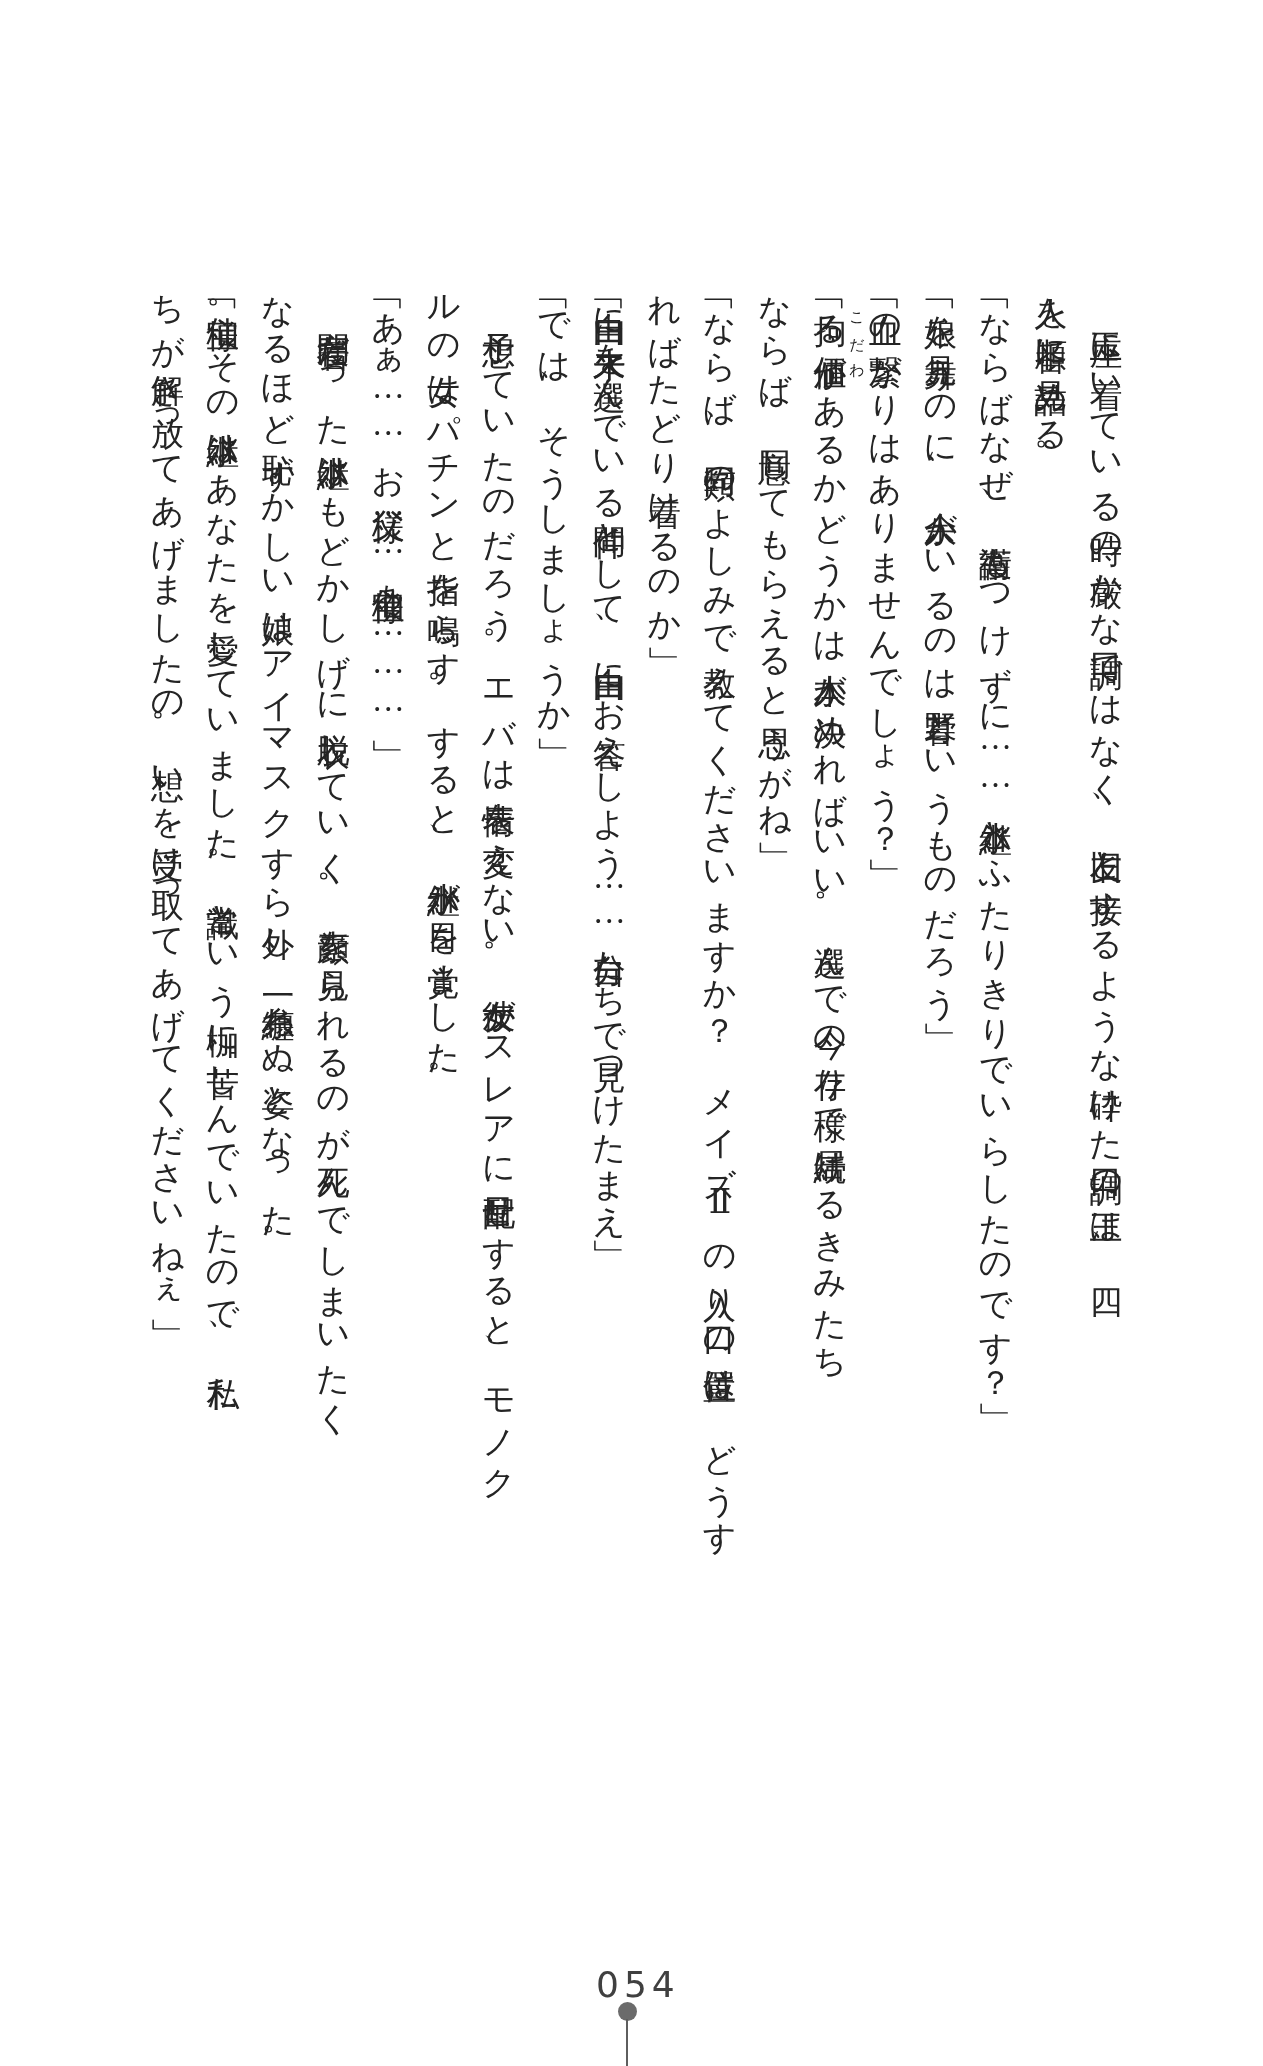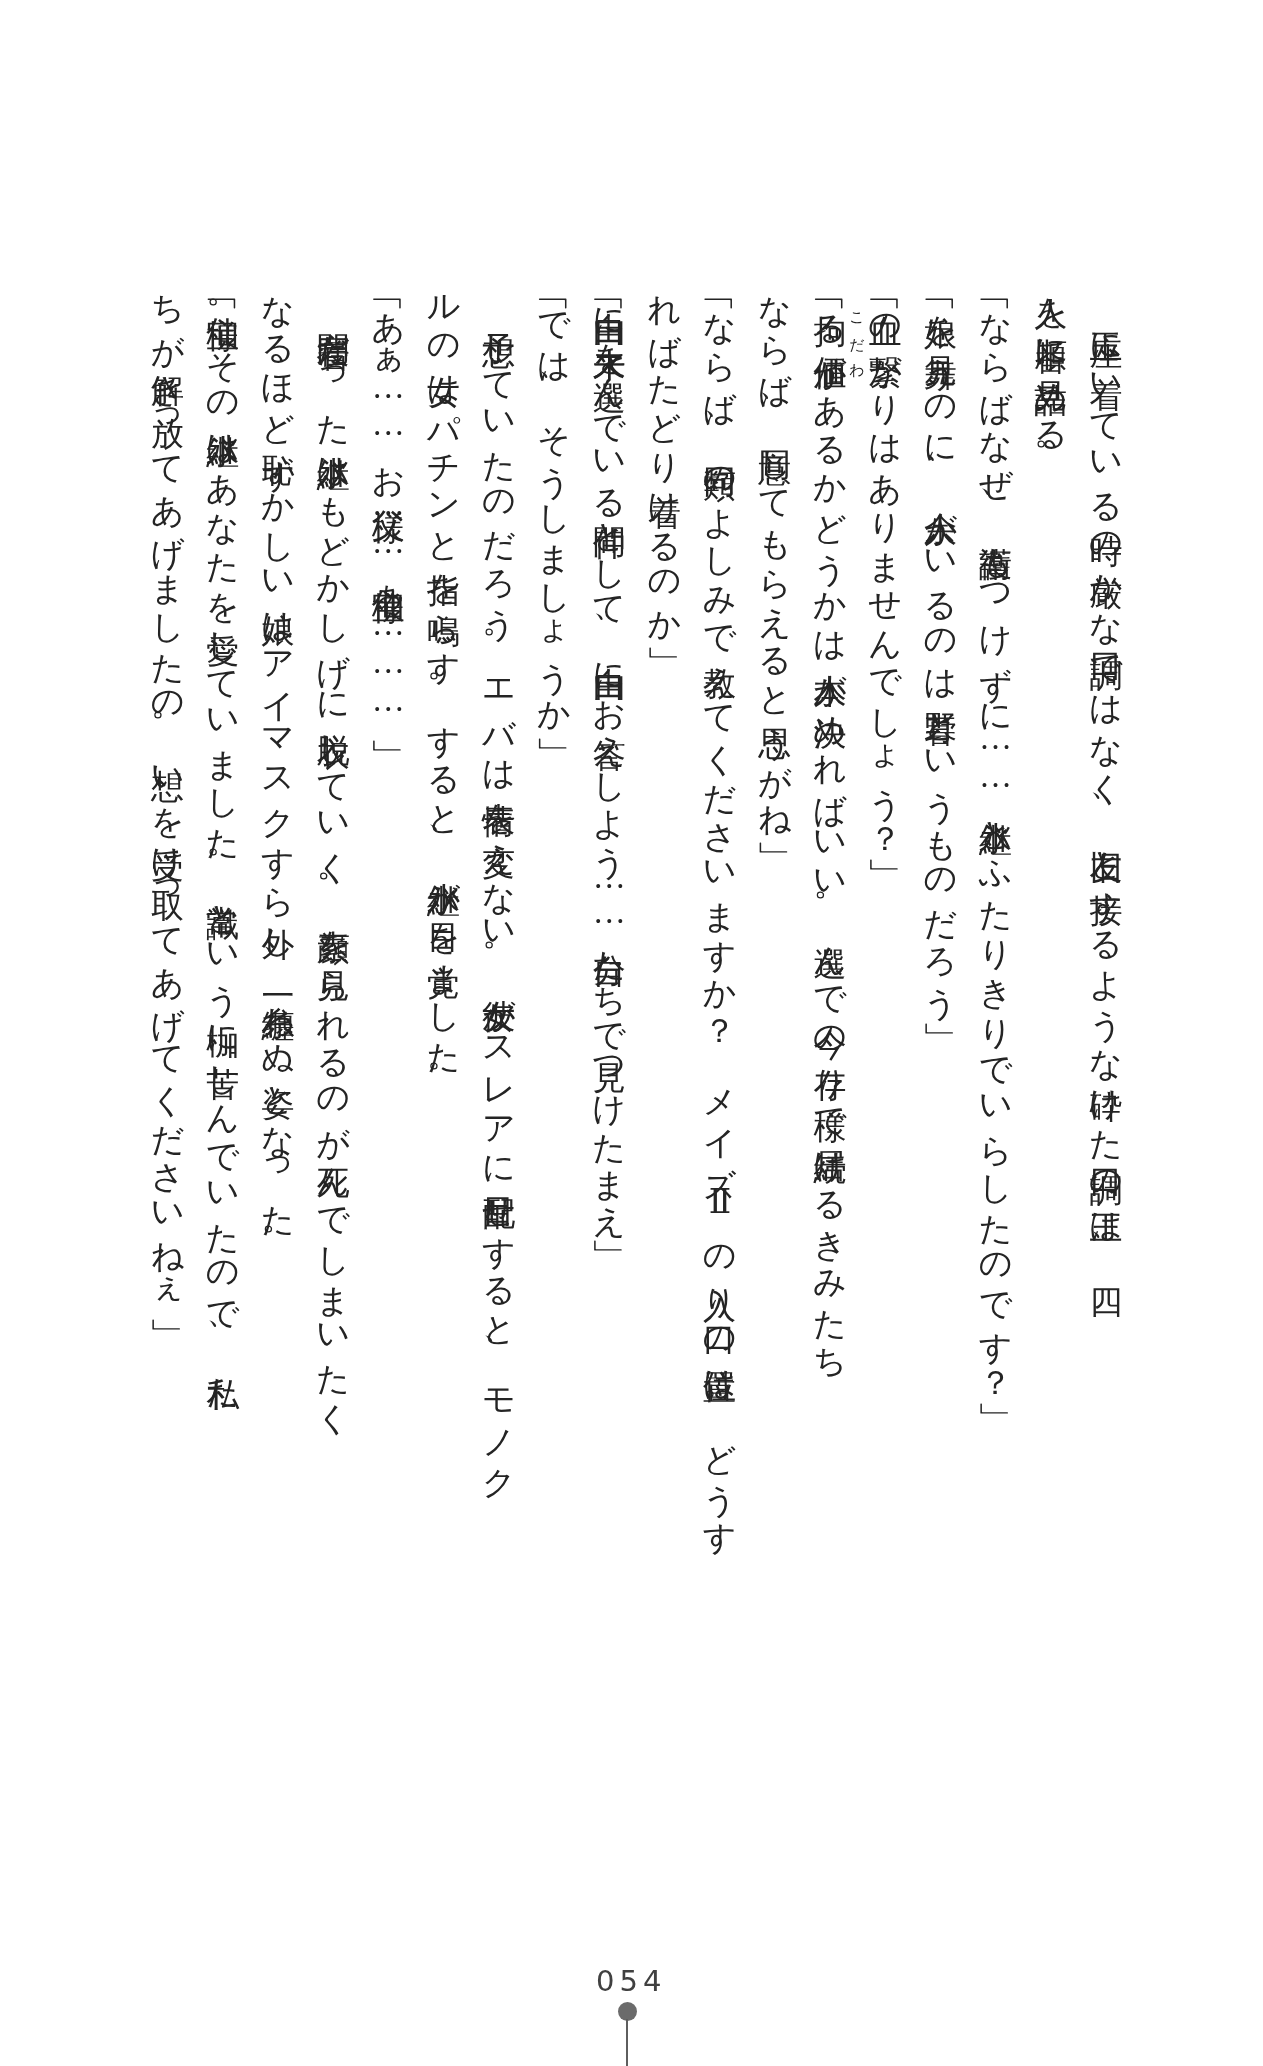--- a/index.html
+++ b/index.html
@@ -52,21 +52,21 @@
     color:var(--text-color,#242424);
   }
   
   .footer-pagenum{
     position:absolute;
     top:1964px;
     left:591px;
     width:70px;
     text-align:center;
     font-family:"DejaVu Sans","Liberation Sans",sans-serif;
-    font-size:29px;
+    font-size:36px;
     font-weight:400;
     letter-spacing:5px;
     padding-left:5px;
     box-sizing:border-box;
     color:var(--pagenum-color,#404040);
   }
   .footer-dot{
     position:absolute;
     left:618px;
     top:2002px;

